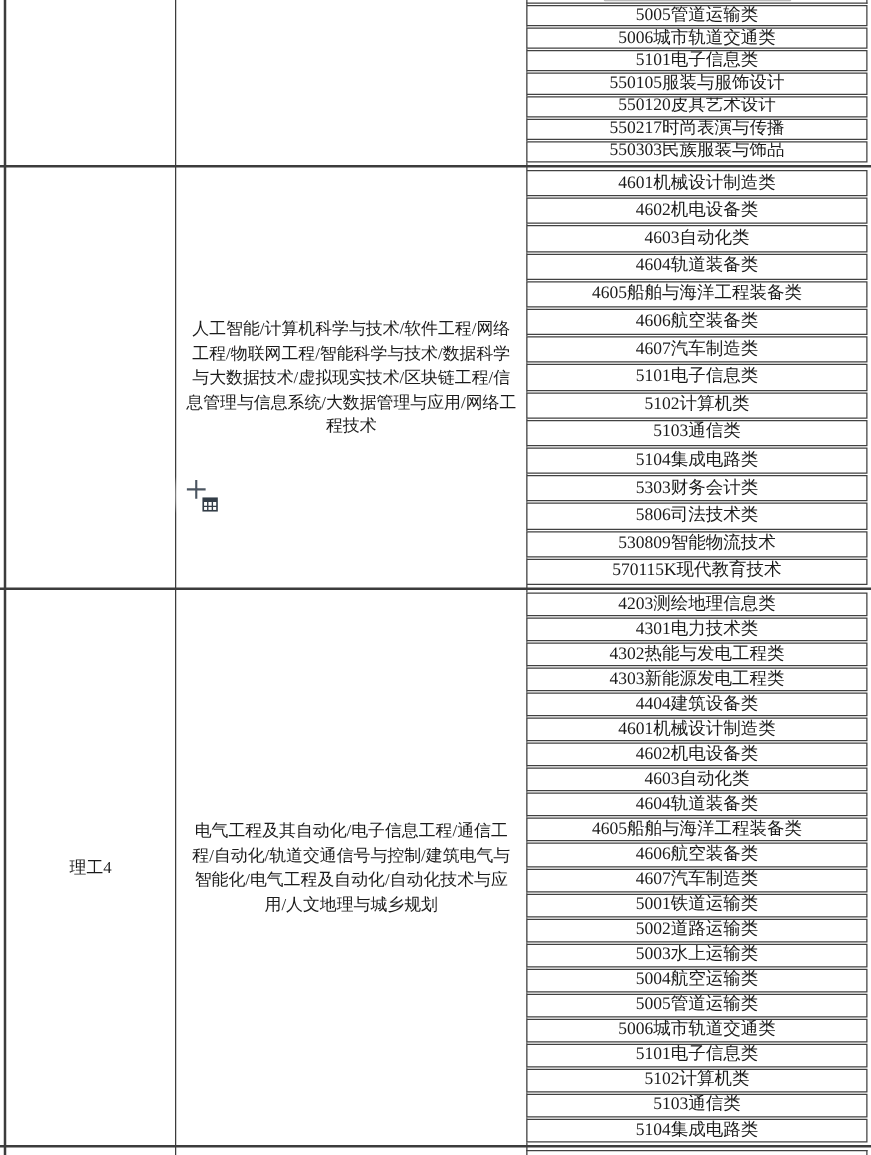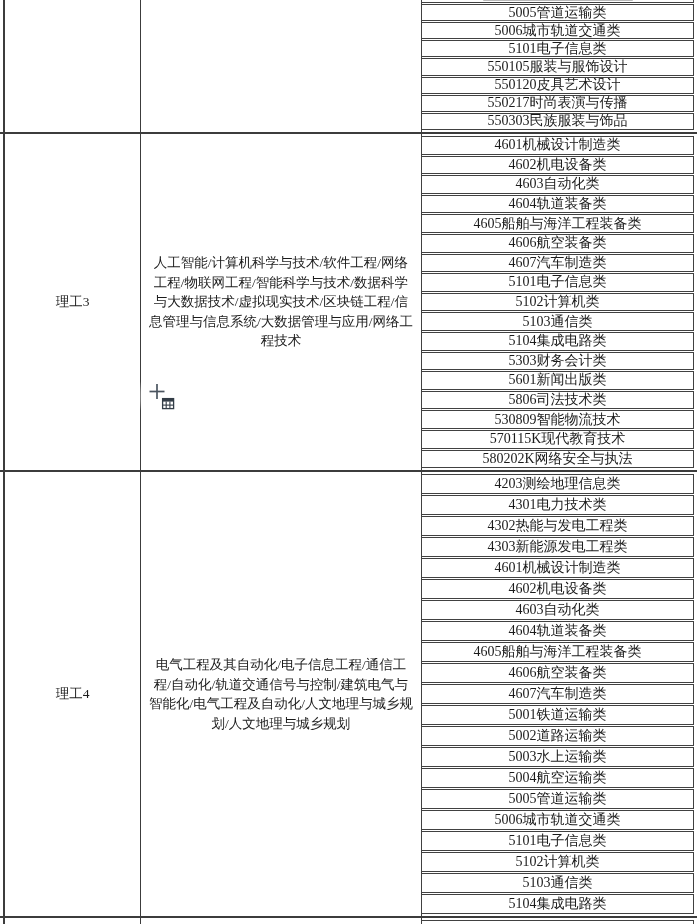--- a/index.html
+++ b/index.html
@@ -110,23 +110,20 @@
         <div class="cellbox">
           <span>550217时尚表演与传播</span>
         </div>
         <div class="cellbox">
           <span>550303民族服装与饰品</span>
         </div>
       </div>
   </div>
 
   <div class="section" style="top:134px;height:336px;">
-    <div class="cat-cell">
-      <span>理工3</span>
-    </div>
     <div class="majors-cell">
       <span class="majors-text">人工智能/计算机科学与技术/软件工程/网络工程/物联网工程/智能科学与技术/数据科学与大数据技术/虚拟现实技术/区块链工程/信息管理与信息系统/大数据管理与应用/网络工程技术</span>
     </div>
     <div class="codes">
         <div class="cellbox">
           <span>4601机械设计制造类</span>
         </div>
         <div class="cellbox">
           <span>4602机电设备类</span>
         </div>
@@ -154,56 +151,53 @@
         <div class="cellbox">
           <span>5103通信类</span>
         </div>
         <div class="cellbox">
           <span>5104集成电路类</span>
         </div>
         <div class="cellbox">
           <span>5303财务会计类</span>
         </div>
         <div class="cellbox">
-          <span>5601新闻出版类</span>
-        </div>
-        <div class="cellbox">
           <span>5806司法技术类</span>
         </div>
         <div class="cellbox">
           <span>530809智能物流技术</span>
         </div>
         <div class="cellbox">
           <span>570115K现代教育技术</span>
-        </div>
-        <div class="cellbox">
-          <span>580202K网络安全与执法</span>
         </div>
       </div>
   </div>
 
   <div class="section" style="top:472px;height:444px;">
     <div class="cat-cell">
       <span>理工4</span>
     </div>
     <div class="majors-cell">
-      <span class="majors-text">电气工程及其自动化/电子信息工程/通信工程/自动化/轨道交通信号与控制/建筑电气与智能化/电气工程及自动化/人文地理与城乡规划/人文地理与城乡规划</span>
+      <span class="majors-text">电气工程及其自动化/电子信息工程/通信工程/自动化/轨道交通信号与控制/建筑电气与智能化/电气工程及自动化/自动化技术与应用/人文地理与城乡规划</span>
     </div>
     <div class="codes">
         <div class="cellbox">
           <span>4203测绘地理信息类</span>
         </div>
         <div class="cellbox">
           <span>4301电力技术类</span>
         </div>
         <div class="cellbox">
           <span>4302热能与发电工程类</span>
         </div>
         <div class="cellbox">
           <span>4303新能源发电工程类</span>
+        </div>
+        <div class="cellbox">
+          <span>4404建筑设备类</span>
         </div>
         <div class="cellbox">
           <span>4601机械设计制造类</span>
         </div>
         <div class="cellbox">
           <span>4602机电设备类</span>
         </div>
         <div class="cellbox">
           <span>4603自动化类</span>
         </div>

